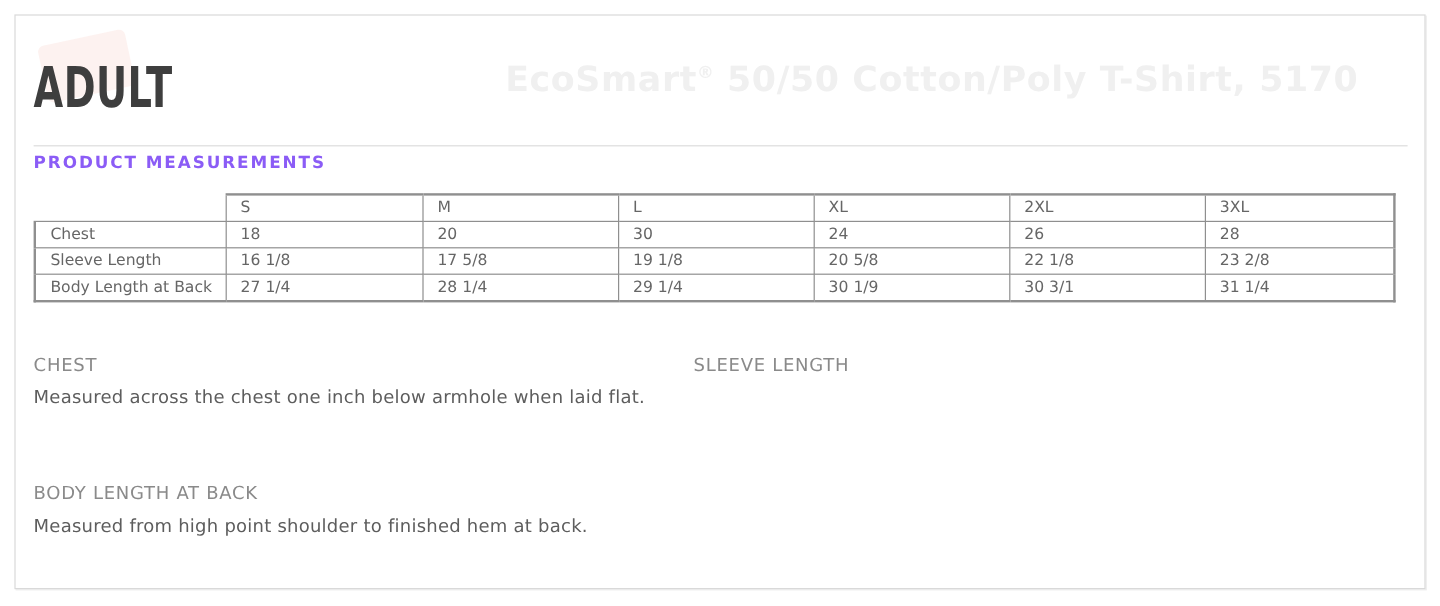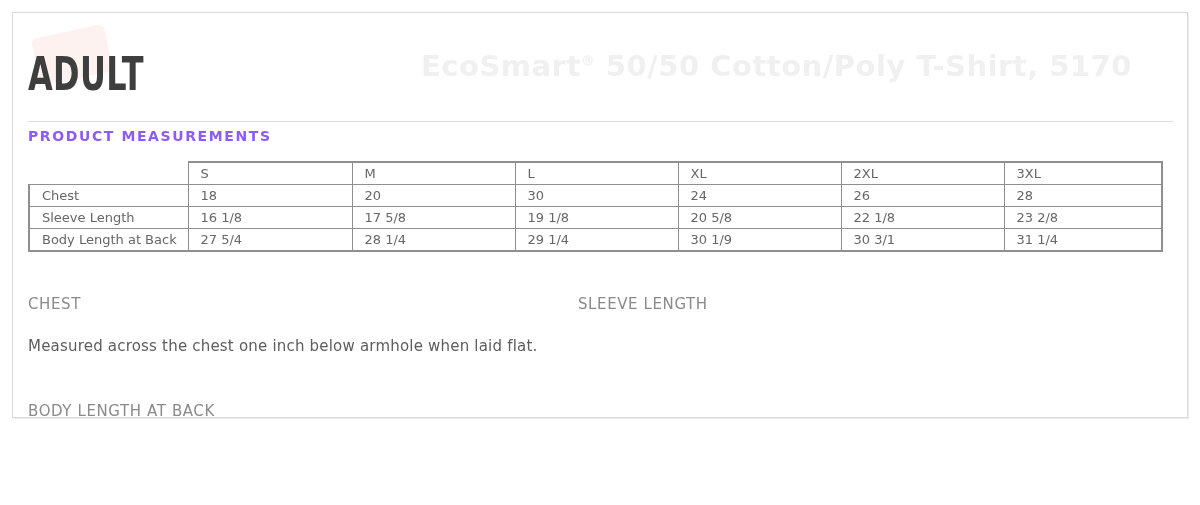--- a/index.html
+++ b/index.html
@@ -5,21 +5,21 @@
   * { margin: 0; padding: 0; box-sizing: border-box; }
   html, body {
     width: 1200px; height: 505px;
     background: #ffffff;
     font-family: "DejaVu Sans", "Liberation Sans", sans-serif;
     overflow: hidden;
   }
   .panel {
     position: absolute;
     left: 12px; top: 12px;
-    width: 1176px; height: 406px;
+    width: 1176px; height: 479px;
     background: #ffffff;
     border: 1px solid #d9d9d9;
     box-shadow: 1px 1px 0 #ececec;
   }
   
   .smudge {
     position: absolute;
     left: 22px; top: 18px;
     width: 74px; height: 48px;
     background: #f9ded8;
@@ -99,21 +99,21 @@
   }
   .def-chest  { left: 15px;  top: 282px; width: 540px; }
   .def-sleeve { left: 565px; top: 282px; width: 515px; }
   .def-body   { left: 15px;  top: 389px; width: 560px; }
   .def-term {
     font-size: 15px;
     color: #8a8a8a;
     letter-spacing: 0.6px;
   }
   .def-desc {
-    margin-top: 21px;
+    margin-top: 6px;
     font-size: 15px;
     color: #5d5d5d;
     line-height: 25px;
     letter-spacing: 0.2px;
   }
 </style>
 </head>
 <body>
 
 <div class="panel">
@@ -163,36 +163,37 @@
         <td>Sleeve Length</td>
         <td>16 1/8</td>
         <td>17 5/8</td>
         <td>19 1/8</td>
         <td>20 5/8</td>
         <td>22 1/8</td>
         <td>23 2/8</td>
       </tr>
       <tr>
         <td>Body Length at Back</td>
-        <td>27 5/4</td>
+        <td>27 1/4</td>
         <td>28 1/4</td>
         <td>29 1/4</td>
         <td>30 1/9</td>
         <td>30 3/1</td>
         <td>31 1/4</td>
       </tr>
     </tbody>
   </table>
 
   <div class="definition def-chest">
     <div class="def-term">CHEST</div>
     <div class="def-desc">Measured across the chest one inch below armhole when laid flat.</div>
   </div>
 
   <div class="definition def-sleeve">
     <div class="def-term">SLEEVE LENGTH</div>
   </div>
 
   <div class="definition def-body">
     <div class="def-term">BODY LENGTH AT BACK</div>
+    <div class="def-desc">Measured from high point shoulder to finished hem at back.</div>
   </div>
 
 </div>
 
 </body></html>

